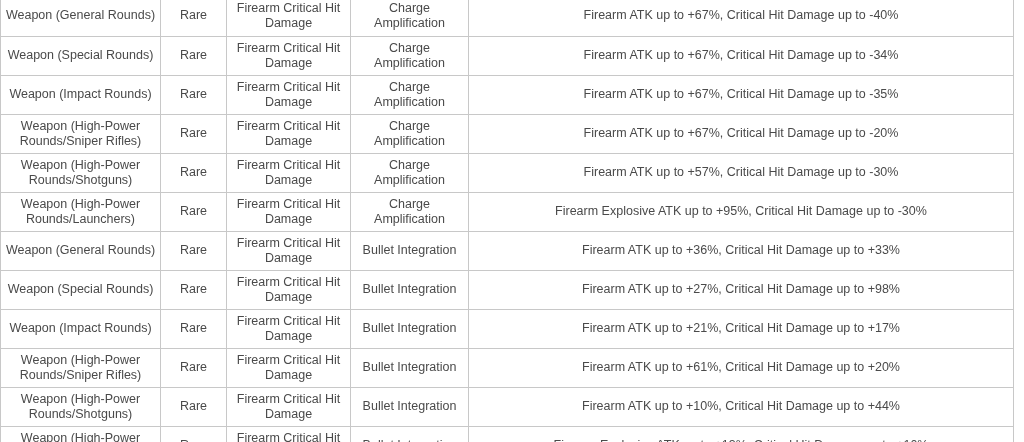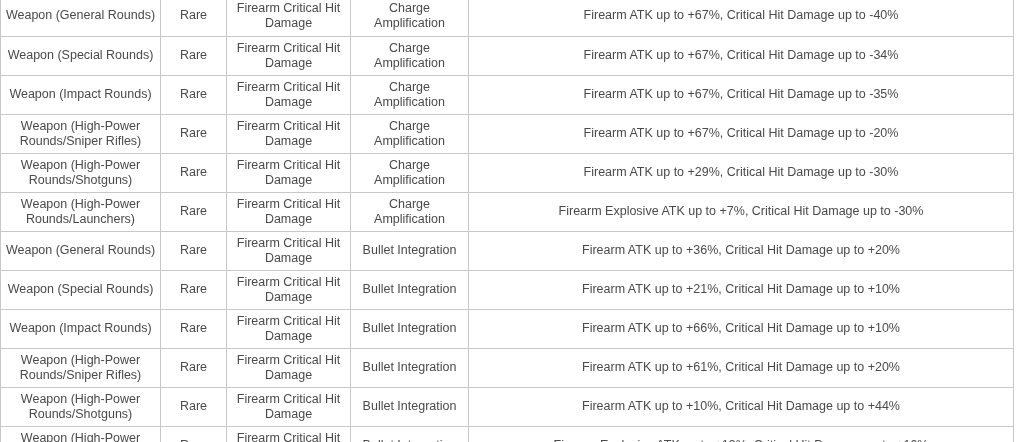--- a/index.html
+++ b/index.html
@@ -88,49 +88,49 @@
         <td>Rare</td>
         <td>Firearm Critical Hit Damage</td>
         <td>Charge Amplification</td>
         <td>Firearm ATK up to +67%, Critical Hit Damage up to -20%</td>
       </tr>
       <tr class="row-tall">
         <td>Weapon (High-Power Rounds/Shotguns)</td>
         <td>Rare</td>
         <td>Firearm Critical Hit Damage</td>
         <td>Charge Amplification</td>
-        <td>Firearm ATK up to +29%, Critical Hit Damage up to -30%</td>
+        <td>Firearm ATK up to +57%, Critical Hit Damage up to -30%</td>
       </tr>
       <tr class="row-tall">
         <td>Weapon (High-Power Rounds/Launchers)</td>
         <td>Rare</td>
         <td>Firearm Critical Hit Damage</td>
         <td>Charge Amplification</td>
-        <td>Firearm Explosive ATK up to +7%, Critical Hit Damage up to -30%</td>
+        <td>Firearm Explosive ATK up to +95%, Critical Hit Damage up to -30%</td>
       </tr>
       <tr class="row">
         <td>Weapon (General Rounds)</td>
         <td>Rare</td>
         <td>Firearm Critical Hit Damage</td>
         <td>Bullet Integration</td>
-        <td>Firearm ATK up to +36%, Critical Hit Damage up to +20%</td>
+        <td>Firearm ATK up to +36%, Critical Hit Damage up to +33%</td>
       </tr>
       <tr class="row">
         <td>Weapon (Special Rounds)</td>
         <td>Rare</td>
         <td>Firearm Critical Hit Damage</td>
         <td>Bullet Integration</td>
-        <td>Firearm ATK up to +21%, Critical Hit Damage up to +10%</td>
+        <td>Firearm ATK up to +27%, Critical Hit Damage up to +98%</td>
       </tr>
       <tr class="row">
         <td>Weapon (Impact Rounds)</td>
         <td>Rare</td>
         <td>Firearm Critical Hit Damage</td>
         <td>Bullet Integration</td>
-        <td>Firearm ATK up to +66%, Critical Hit Damage up to +10%</td>
+        <td>Firearm ATK up to +21%, Critical Hit Damage up to +17%</td>
       </tr>
       <tr class="row-tall">
         <td>Weapon (High-Power Rounds/Sniper Rifles)</td>
         <td>Rare</td>
         <td>Firearm Critical Hit Damage</td>
         <td>Bullet Integration</td>
         <td>Firearm ATK up to +61%, Critical Hit Damage up to +20%</td>
       </tr>
       <tr class="row-tall">
         <td>Weapon (High-Power Rounds/Shotguns)</td>

